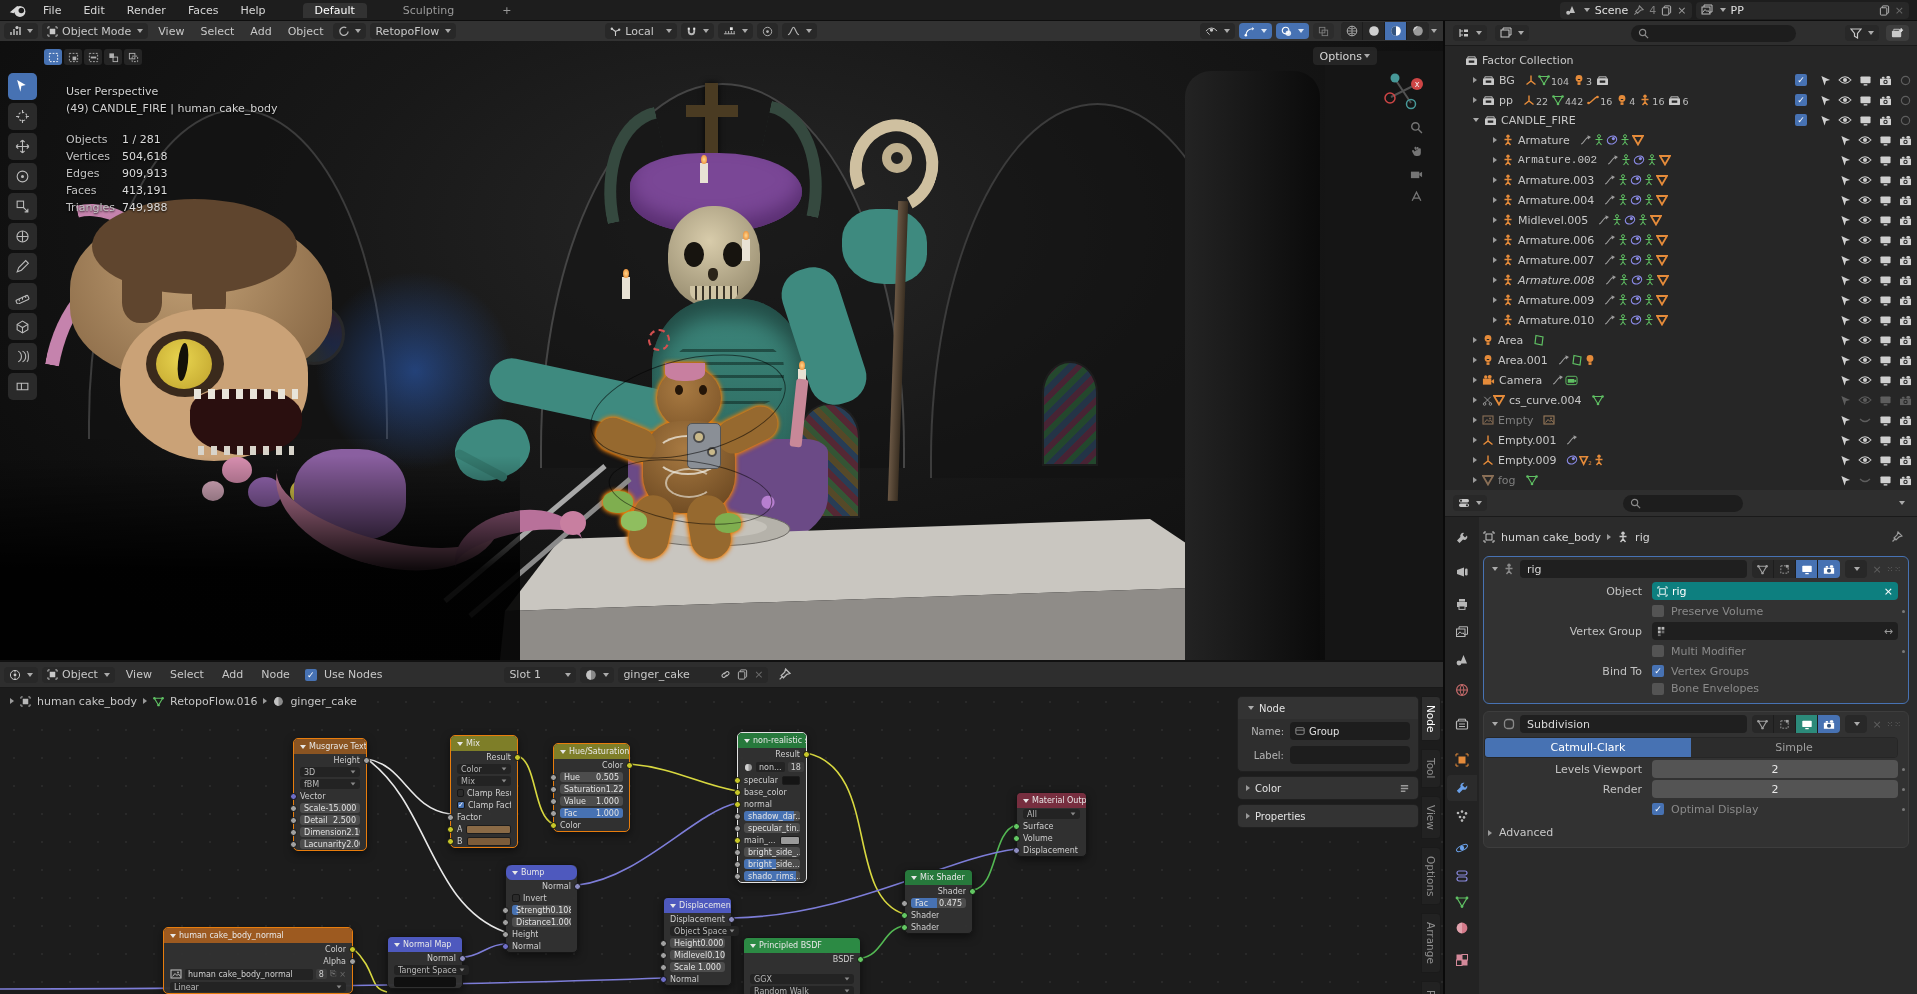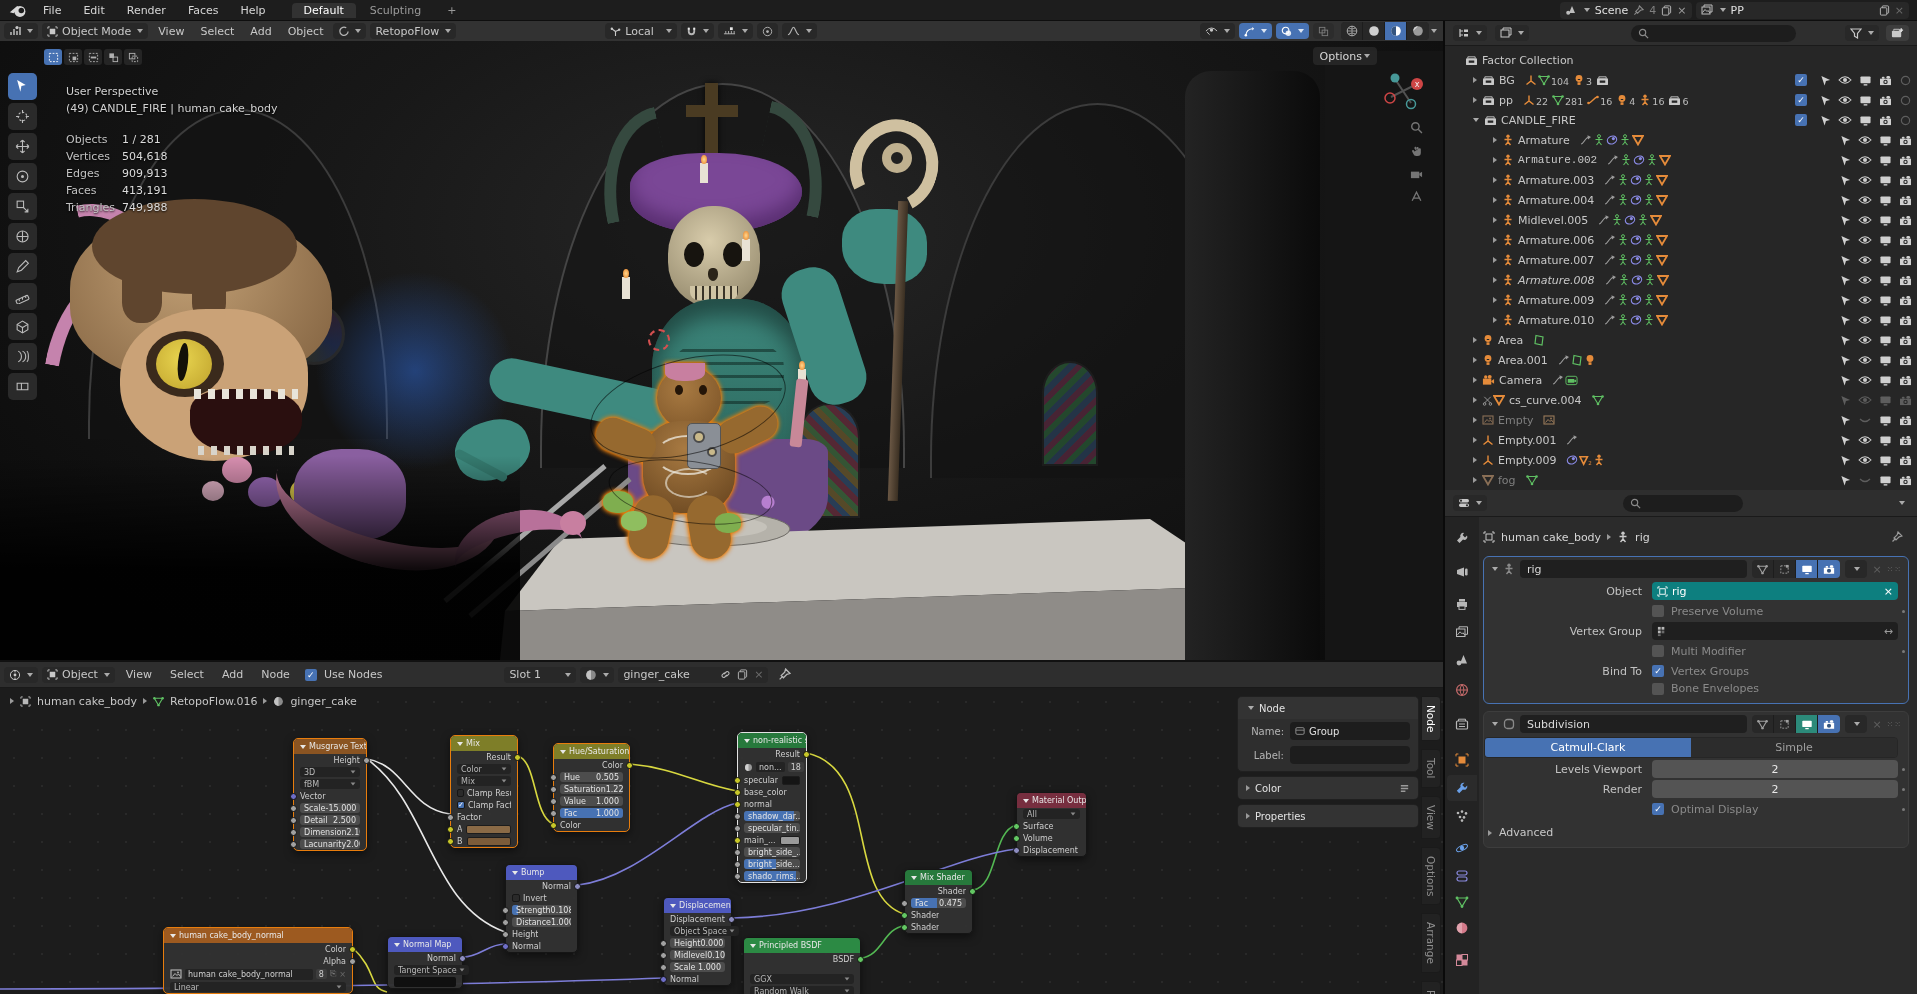--- a/index.html
+++ b/index.html
@@ -6,21 +6,21 @@
   html,body { width:1917px; height:994px; background:#111; overflow:hidden;
     font-family:"DejaVu Sans","Liberation Sans",sans-serif; font-size:11px; color:#c8c8c8;
     -webkit-font-smoothing:antialiased; }
   .ic { display:inline-flex; align-items:center; justify-content:center; }
   .ic svg { display:block; }
   
   #topbar { position:absolute; left:0; top:0; width:1917px; height:21px; background:#1d1d1d;
     display:flex; align-items:center; z-index:50; border-bottom:1px solid #0e0e0e;}
   #topbar .menu { padding:0 11px; color:#d6d6d6; }
   #blender-logo { width:26px; height:16px; margin-left:6px; }
-  .wstab { padding:1px 12px; margin:0 1px; border-radius:4px 4px 0 0; color:#9a9a9a; }
+  .wstab { padding:1px 12px; margin:0 12px; border-radius:4px 4px 0 0; color:#9a9a9a; }
   .wstab.active { background:#323232; color:#fff; }
   #topbar-right { margin-left:auto; display:flex; align-items:center; gap:4px; margin-right:8px;}
   .tb-field { display:flex; align-items:center; background:#282828; border-radius:4px; height:17px; padding:0 5px; gap:5px;}
   .tb-field .nm { color:#e0e0e0; }
   .dimtx { color:#7f7f7f; }
   
   #left { position:absolute; left:0; top:21px; width:1443px; height:973px; }
   #rightcol { position:absolute; left:1445px; top:21px; width:472px; height:973px; }
   #vsplit { position:absolute; left:1443px; top:21px; width:2px; height:973px; background:#0a0a0a; }
   
@@ -996,21 +996,21 @@
             <div class="nrow">
               <span class="sock l" style="background: rgb(99, 199, 99);"></span>
               <span class="lab">Shader</span>
             </div>
             <div class="nrow">
               <span class="sock l" style="background: rgb(99, 199, 99);"></span>
               <span class="lab">Shader</span>
             </div>
           </div>
           <div class="node" style="left: 505px; top: 176px; width: 73px;">
-            <div class="ntitle" style="background: rgb(78, 89, 190);">
+            <div class="ntitle" style="background: rgb(78, 89, 190); border-radius: 6px;">
               <span class="chev" style="border-top-color:#e8e8e8"></span>
               <span>Bump</span>
             </div>
             <div class="nrow out">
               <span class="lab">Normal</span>
               <span class="sock r" style="background: rgb(141, 141, 192);"></span>
             </div>
             <div class="nrow">
               <span class="ncb"></span>
               <span class="lab">Invert</span>
@@ -1374,21 +1374,21 @@
             </span>
             <span class="cnt">22</span>
             <span class="ic" style="color: rgb(95, 192, 99);">
               <svg viewBox="0 0 12 12" width="12" height="12">
                 <path d="M6 10L1.5 2.5h9Z" fill="none" stroke="currentColor" stroke-width="1.1"></path>
                 <circle cx="6" cy="10" r="1.3" fill="currentColor"></circle>
                 <circle cx="1.5" cy="2.5" r="1.3" fill="currentColor"></circle>
                 <circle cx="10.5" cy="2.5" r="1.3" fill="currentColor"></circle>
               </svg>
             </span>
-            <span class="cnt">281</span>
+            <span class="cnt">442</span>
             <span class="ic" style="color: rgb(229, 139, 58);">
               <svg viewBox="0 0 12 12" width="12" height="12">
                 <path d="M1.5 9C5 9 7 3 10.5 3" stroke="currentColor" fill="none" stroke-width="1.3"></path>
                 <circle cx="1.5" cy="9" r="1.3" fill="currentColor"></circle>
                 <circle cx="10.5" cy="3" r="1.3" fill="currentColor"></circle>
               </svg>
             </span>
             <span class="cnt">16</span>
             <span class="ic" style="color: rgb(229, 139, 58);">
               <svg viewBox="0 0 12 12" width="12" height="12">

